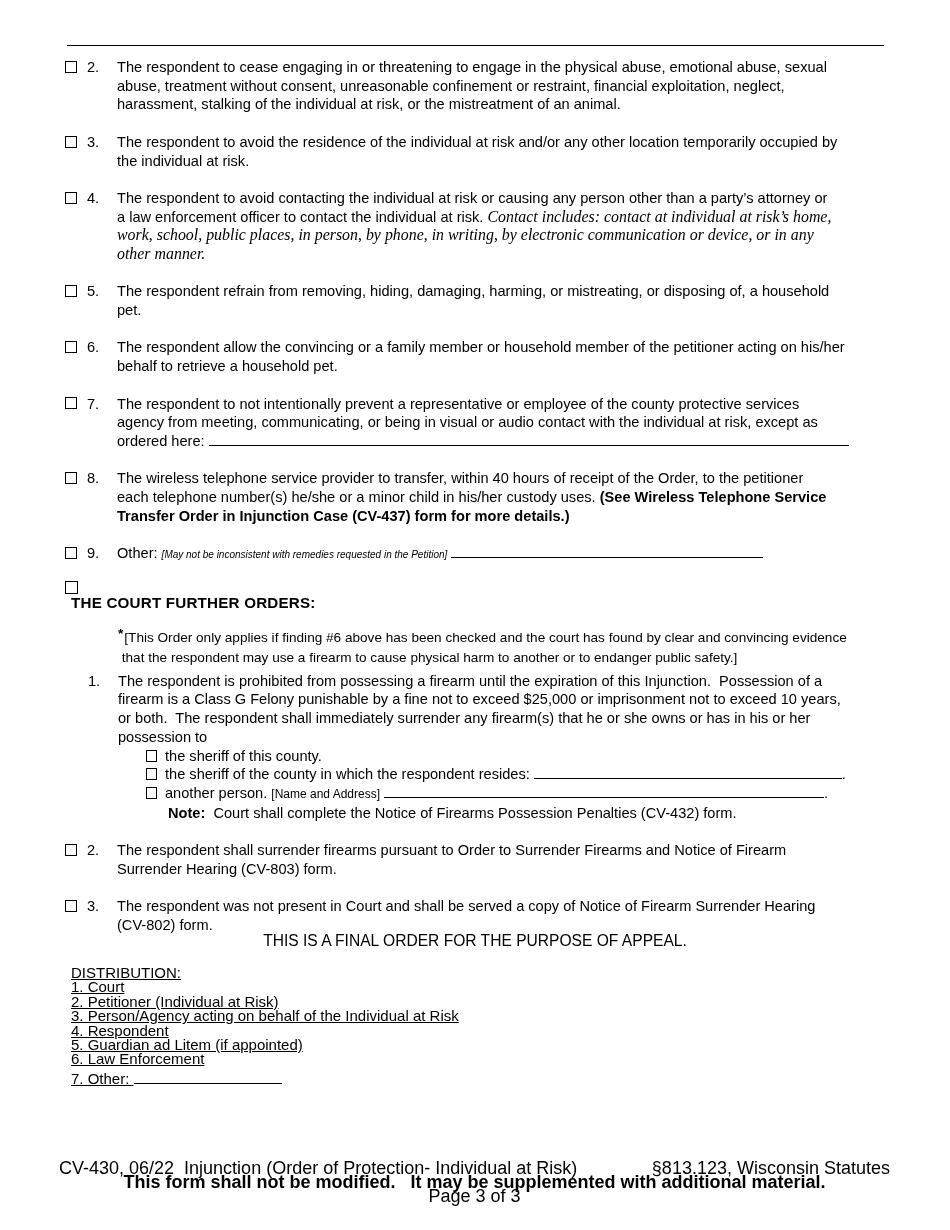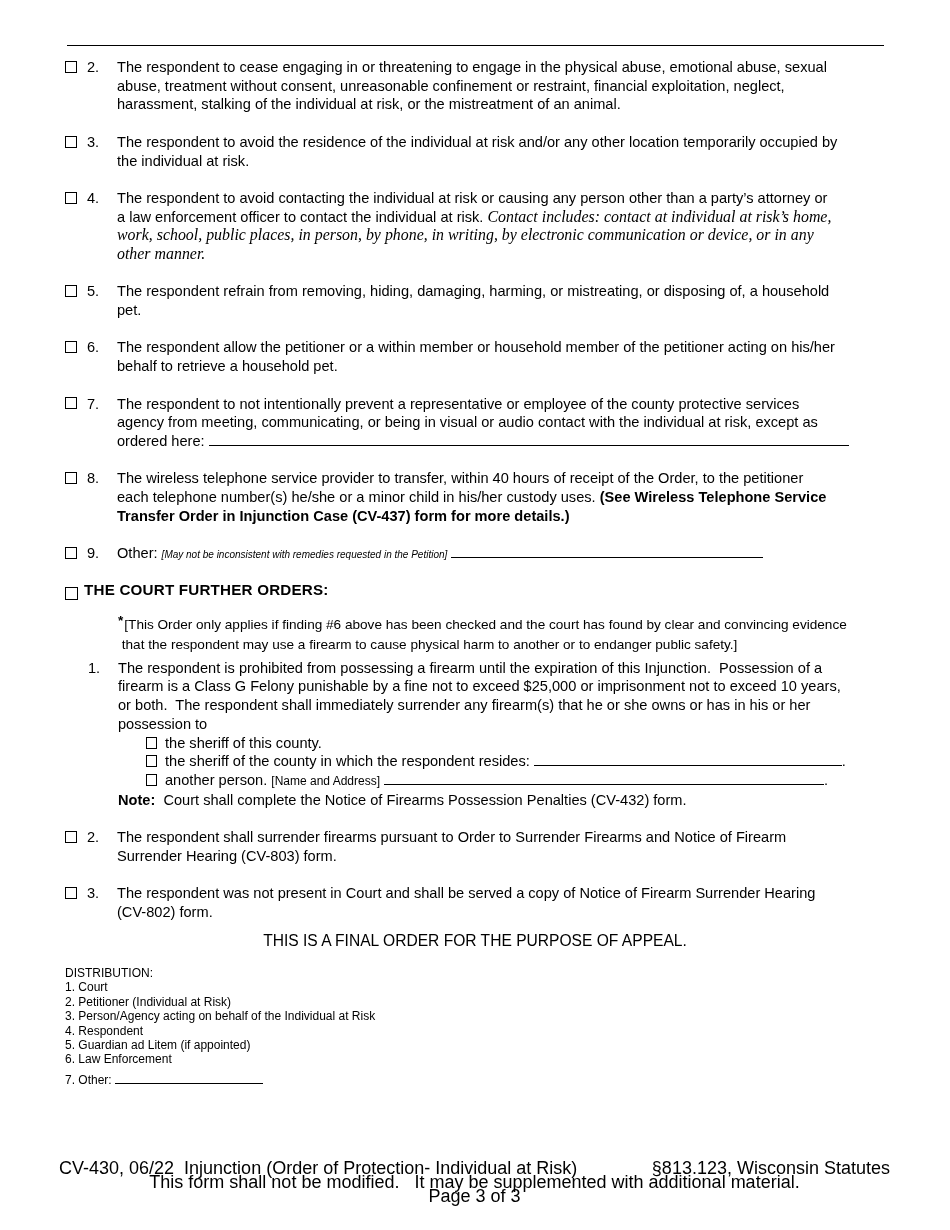--- a/index.html
+++ b/index.html
@@ -36,51 +36,51 @@
   .seg-b { font-weight:bold; }
   .seg-i { font-family:"Liberation Serif", serif; font-style:italic; font-size:15.9px; }
   .seg-sm { font-size:12px; }
   .seg-smi { font-size:10px; font-style:italic; }
   .seg-star { font-weight:bold; position:relative; top:-4px; margin-right:1px; }
   .seg-u {
     display:inline-block; border-bottom:1.2px solid #000;
     height:13px; vertical-align:baseline;
   }
 
-  .further-heading { display:flex; align-items:flex-end; }
+  .further-heading { display:flex; align-items:flex-start;flex-direction:column; }
   .further-heading .cb { margin-top:0; width:11px; height:11px; border-width:1.7px; }
   .heading-text { font-weight:bold; font-size:15.2px; margin-left:6px; letter-spacing:0.2px; }
 
   .starnote {
     margin:15px 0 4px 53px;
     font-size:13.6px; line-height:20px;
   }
 
   .subrow { display:flex; align-items:flex-start; margin-left:28px; }
   .subrow .cb { width:9px; height:10px; border-width:1.4px; margin-top:3px; margin-right:8px; }
-  .subnote { }
+  .subnote { margin-left:50px; }
 
   .final-heading {
     position:absolute; top:932px; left:0; width:950px;
     text-align:center; font-weight:normal; font-size:15.6px;
   }
 
   .distribution {
-    position:absolute; top:966px; left:65px;
-    font-size:12px; line-height:14.4px;
+    position:absolute; top:966px; left:71px;
+    font-size:15px; line-height:14.4px;text-decoration:underline;
   }
   .dist-other { margin-top:5px; }
   .dist-other .seg-u { height:11px; }
 
   .footer {
     position:absolute; top:1161px; left:59px; width:831px;
     font-size:18px; line-height:14.2px; text-align:center;
   }
   .footer-row1 { display:flex; justify-content:space-between; }
-  .footer-notice { font-weight:normal; }
+  .footer-notice { font-weight:bold; }
 </style>
 </head>
 <body>
 
 <div class="rule"></div>
 
 <div class="block remedies">
   <div class="item">
       <span class="cb"></span>
       <span class="num">2.</span>
@@ -104,21 +104,21 @@
     </div>
   <div class="item">
       <span class="cb"></span>
       <span class="num">5.</span>
       <div class="txt bindtext"><span class="seg-n">The respondent refrain from removing, hiding, damaging, harming, or mistreating, or disposing of, a household
 pet.</span></div>
     </div>
   <div class="item">
       <span class="cb"></span>
       <span class="num">6.</span>
-      <div class="txt bindtext"><span class="seg-n">The respondent allow the petitioner or a within member or household member of the petitioner acting on his/her
+      <div class="txt bindtext"><span class="seg-n">The respondent allow the convincing or a family member or household member of the petitioner acting on his/her
 behalf to retrieve a household pet.</span></div>
     </div>
   <div class="item">
       <span class="cb"></span>
       <span class="num">7.</span>
       <div class="txt bindtext"><span class="seg-n">The respondent to not intentionally prevent a representative or employee of the county protective services
 agency from meeting, communicating, or being in visual or audio contact with the individual at risk, except as
 ordered here: </span><span class="seg-u" style="width: 640px;"></span></div>
     </div>
   <div class="item">

